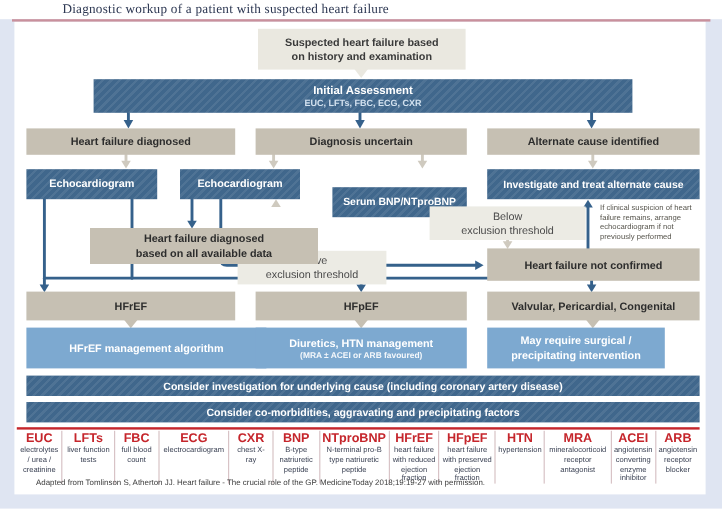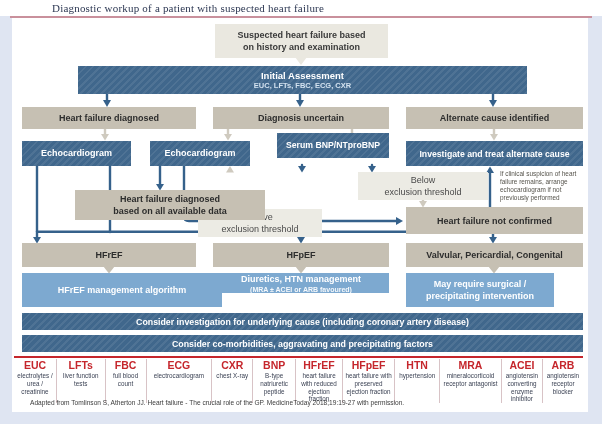--- a/index.html
+++ b/index.html
@@ -126,21 +126,21 @@
   <div class="box grayb" style="left:406px;top:107px;width:177px;height:22px;">
     <span>Alternate cause identified</span>
   </div>
 
   <div class="box steel f9b" style="left:22px;top:141px;width:109px;height:25px;">
     <span>Echocardiogram</span>
   </div>
   <div class="box steel f9b" style="left:150px;top:141px;width:100px;height:25px;">
     <span>Echocardiogram</span>
   </div>
-  <div class="box steel f9b" style="left:277px;top:133px;width:112px;height:25px;font-size:8.7px;">
+  <div class="box steel f9b" style="left:277px;top:156px;width:112px;height:25px;font-size:8.7px;">
     <span>Serum BNP/NTproBNP</span>
   </div>
   <div class="box steel" style="left:406px;top:141px;width:177px;height:25px;font-size:8.7px;">
     <span>Investigate and treat alternate cause</span>
   </div>
 
   <div class="box beige" style="left:198px;top:172px;width:124px;height:28px;margin-top:37px;">
     <span class="pre">Above
 exclusion threshold</span>
   </div>
@@ -169,21 +169,21 @@
     <span>HFpEF</span>
   </div>
   <div class="box grayb" style="left:406px;top:243px;width:177px;height:24px;">
     <span>Valvular, Pericardial, Congenital</span>
   </div>
 
   <div class="box lblue" style="left:22px;top:273px;width:200px;height:34px;">
     <span>HFrEF management algorithm</span>
     <span class="m2sub"></span>
   </div>
-  <div class="box lblue" style="left:213px;top:273px;width:176px;height:20px;">
+  <div class="box lblue" style="left:213px;top:273px;width:176px;height:34px;">
     <span>Diuretics, HTN management</span>
     <span class="m2sub">(MRA ± ACEI or ARB favoured)</span>
   </div>
   <div class="box lblue" style="left:406px;top:273px;width:148px;height:34px;">
     <span>May require surgical /</span>
     <span>precipitating intervention</span>
   </div>
 
   <div class="box steel bar" style="top:313px;">
     <span>Consider investigation for underlying cause (including coronary artery disease)</span>
@@ -212,20 +212,24 @@
       <span class="gfull">electrocardiogram</span>
     </div>
     <div class="gcol" style="flex:0.95;">
       <span class="gabbr">CXR</span>
       <span class="gfull">chest X-ray</span>
     </div>
     <div class="gcol" style="flex:1.0;">
       <span class="gabbr">BNP</span>
       <span class="gfull">B-type natriuretic peptide</span>
     </div>
+    <div class="gcol" style="flex:1.45;">
+      <span class="gabbr">NTproBNP</span>
+      <span class="gfull">N-terminal pro-B type natriuretic peptide</span>
+    </div>
     <div class="gcol" style="flex:1.1;">
       <span class="gabbr">HFrEF</span>
       <span class="gfull">heart failure with reduced ejection fraction</span>
     </div>
     <div class="gcol" style="flex:1.25;">
       <span class="gabbr">HFpEF</span>
       <span class="gfull">heart failure with preserved ejection fraction</span>
     </div>
     <div class="gcol" style="flex:1.05;">
       <span class="gabbr">HTN</span>

